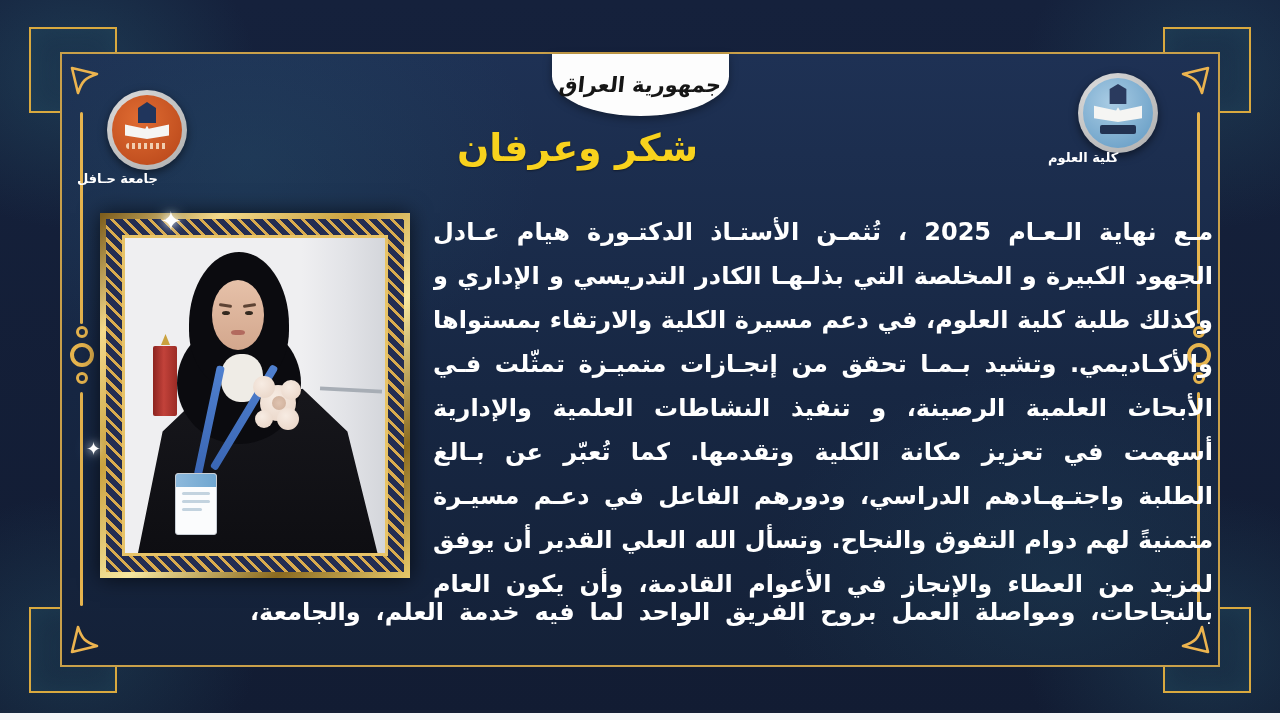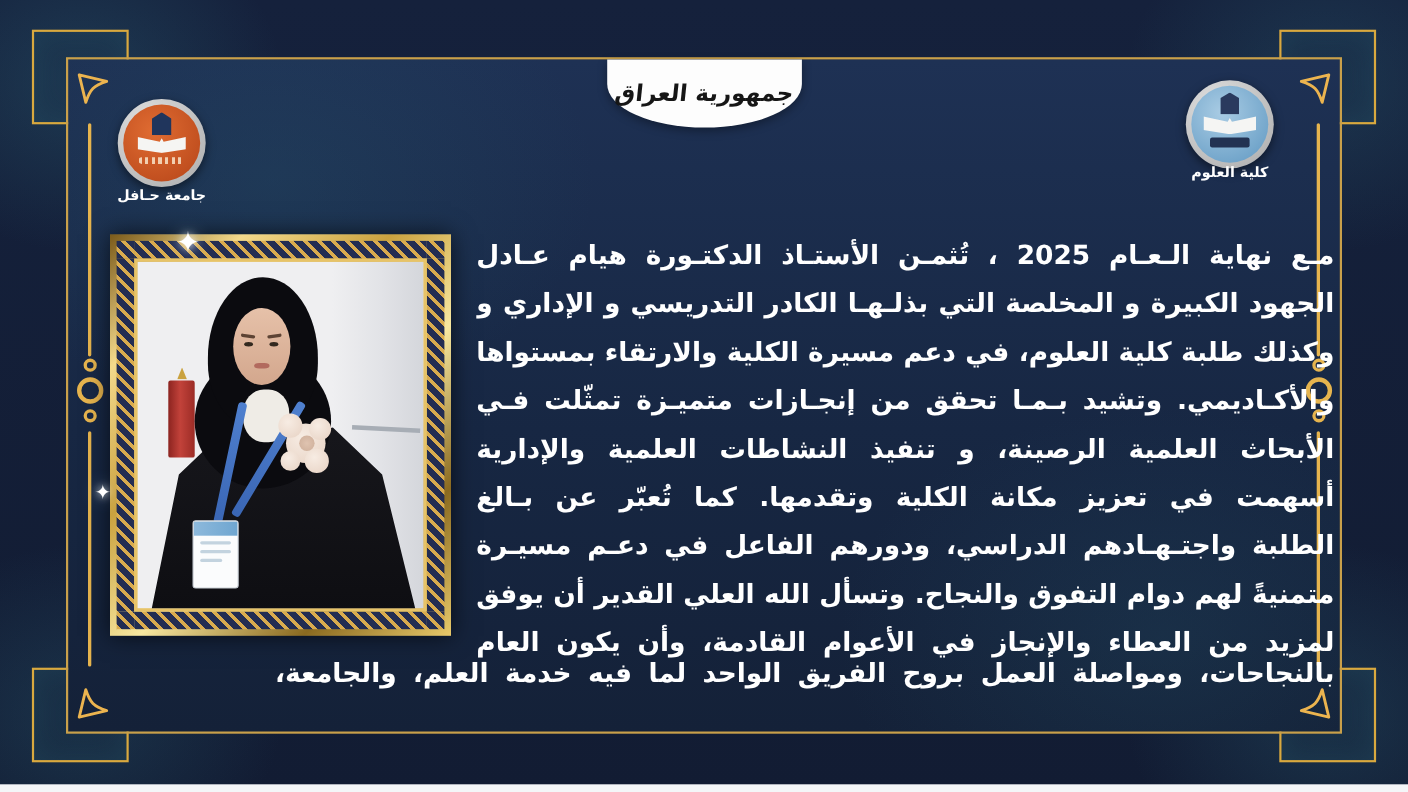--- a/index.html
+++ b/index.html
@@ -70,21 +70,21 @@
   .sci .dome{ left:24px; top:6px; width:22px; height:20px; background:#2a3a5e;
               clip-path:polygon(50% 0,88% 25%,88% 100%,12% 100%,12% 25%); }
   .obook{ position:absolute; background:#f5f5f3;
           clip-path:polygon(0 15%,46% 40%,50% 22%,54% 40%,100% 15%,100% 80%,50% 100%,0 80%); }
   .uom .obook{ left:13px; top:27px; width:44px; height:17px; }
   .sci .obook{ left:11px; top:25px; width:48px; height:19px; }
   .uom-script{ position:absolute; left:14px; top:48px; width:42px; height:6px; border-radius:3px;
     background:repeating-linear-gradient(90deg,#f8e3c8 0 3px, transparent 3px 6px); opacity:.85; }
   .sci-band{ position:absolute; left:17px; top:47px; width:36px; height:9px; background:#223252;
     border-radius:2px; }
-  .logo-label{ position:absolute; width:140px; text-align:center; color:#fff;
+  .logo-label{ position:absolute; width:140px; text-align:left; color:#fff;
     font-weight:bold; font-size:13px; direction:rtl; z-index:4; }
   .lbl-uom{ left:77px;  top:171px; }
   .lbl-sci{ left:1048px; top:150px; }
   
   .title{ position:absolute; left:420px; top:126px; width:315px; text-align:center;
     font-size:38px; font-weight:bold; color:#f8d21d; letter-spacing:1px; direction:rtl;
     text-shadow:0 1px 2px rgba(0,0,0,.4); z-index:3; }
   .para{ position:absolute; left:433px; top:210px; width:780px; z-index:3; }
   .pline{ height:44px; line-height:44px; font-size:24px; font-weight:bold; color:#ffffff;
     direction:rtl; text-align:justify; text-align-last:justify; overflow:hidden; }
@@ -200,20 +200,21 @@
 
   <div class="logo-ring sci">
     <div class="logo-in">
       <div class="dome"></div>
       <div class="obook"></div>
       <div class="sci-band"></div>
     </div>
   </div>
   <div class="logo-label lbl-sci">كلية العلوم</div>
 
+  <div class="title">شكر وعرفان</div>
 
   <div class="para">
     <div class="pline">مـع نهاية الـعـام 2025 ، تُثمـن الأستـاذ الدكتـورة هيام عـادل إبراهيـم</div>
     <div class="pline">الجهود الكبيرة و المخلصة التي بذلـهـا الكادر التدريسي و الإداري و الفنـي،</div>
     <div class="pline">وكذلك طلبة كلية العلوم، في دعم مسيرة الكلية والارتقاء بمستواها العلمي</div>
     <div class="pline">والأكـاديمي. وتشيد بـمـا تحقق من إنجـازات متميـزة تمثّلت فـي نشـر</div>
     <div class="pline">الأبحاث العلمية الرصينة، و تنفيذ النشاطات العلمية والإدارية المختلـفـة التي</div>
     <div class="pline">أسهمت في تعزيز مكانة الكلية وتقدمها. كما تُعبّر عن بـالغ تـقـديرها لحرص</div>
     <div class="pline">الطلبة واجتـهـادهم الدراسي، ودورهم الفاعل في دعـم مسيـرة الكـليـة،</div>
     <div class="pline">متمنيةً لهم دوام التفوق والنجاح. وتسأل الله العلي القدير أن يوفق الجميع</div>

